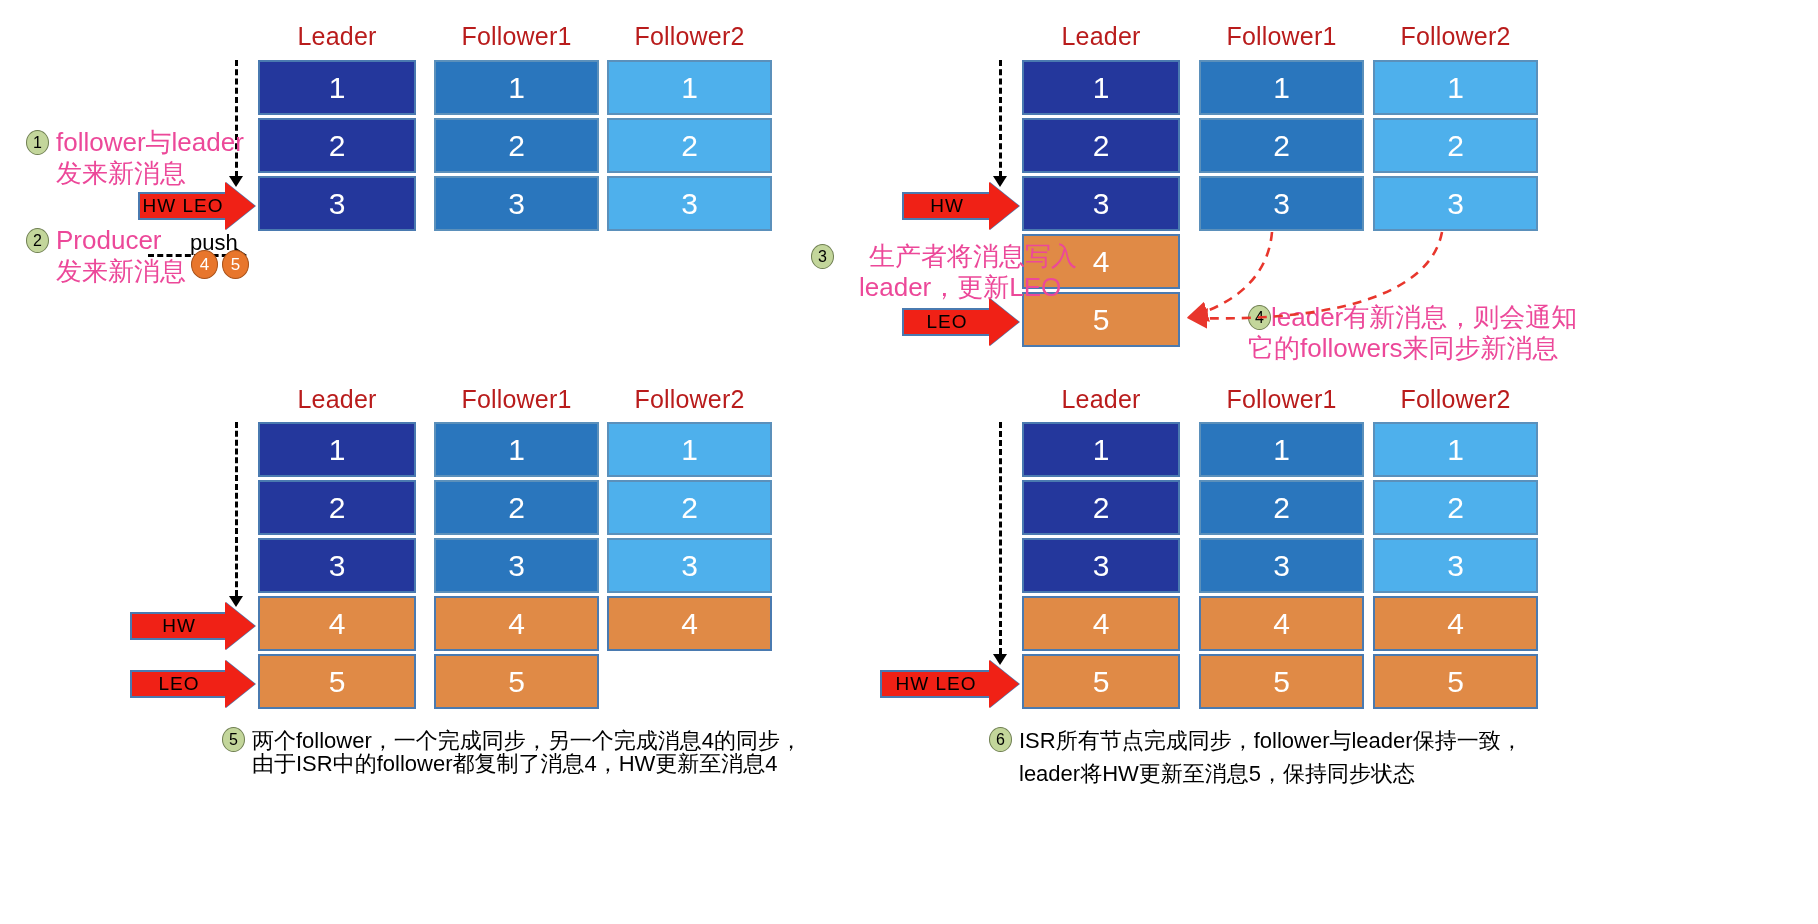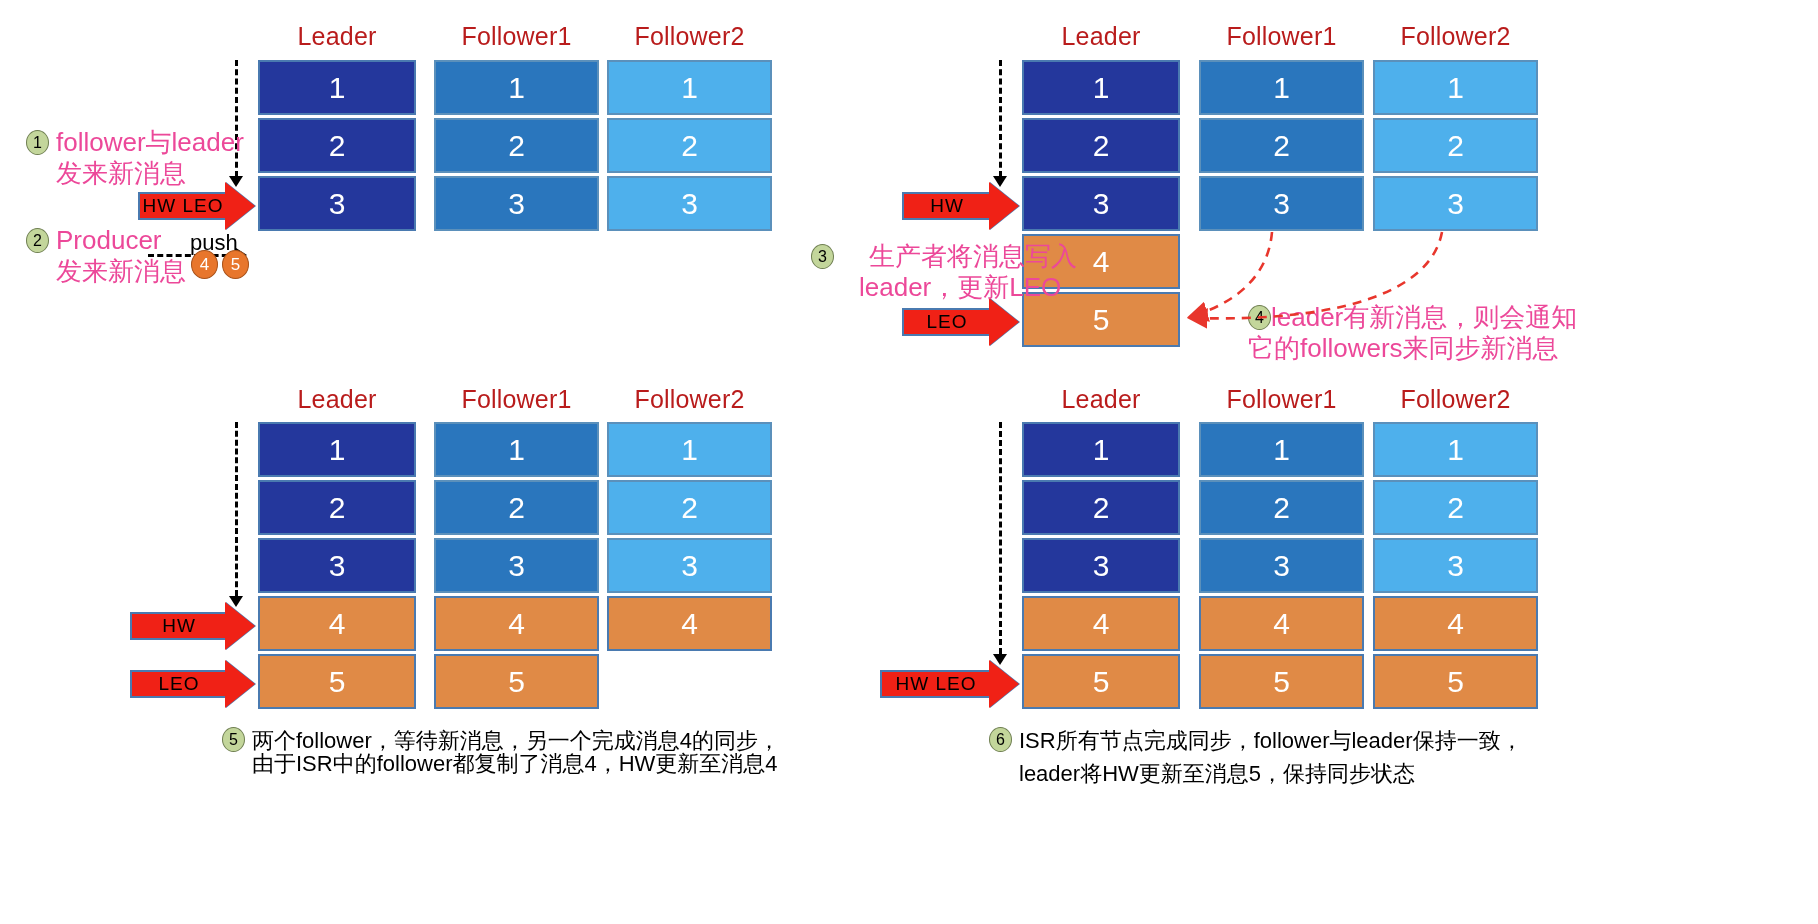--- a/index.html
+++ b/index.html
@@ -268,21 +268,21 @@
   <div class="redarrow" style="left:130px;top:602px;">
     <div class="shaft" style="width:96px;">HW</div>
     <div class="head"></div>
   </div>
   <div class="redarrow" style="left:130px;top:660px;">
     <div class="shaft" style="width:96px;">LEO</div>
     <div class="head"></div>
   </div>
 
   <div class="numcirc" style="left:222px;top:727px;">5</div>
-  <div class="caption" style="left:252px;top:724px;">两个follower，等待新消息，另一个完成消息4的同步，</div>
+  <div class="caption" style="left:252px;top:724px;">两个follower，一个完成同步，另一个完成消息4的同步，</div>
   <div class="caption" style="left:252px;top:747px;">由于ISR中的follower都复制了消息4，HW更新至消息4</div>
 </div>
 
 <div class="panel">
 
   <div class="colhead" style="left:1022px;top:385px;width:158px;">Leader</div>
   <div class="colhead" style="left:1199px;top:385px;width:165px;">Follower1</div>
   <div class="colhead" style="left:1373px;top:385px;width:165px;">Follower2</div>
 
   <div class="cell c-leader" style="left:1022px;top:422px;width:158px;height:55px;">1</div>

